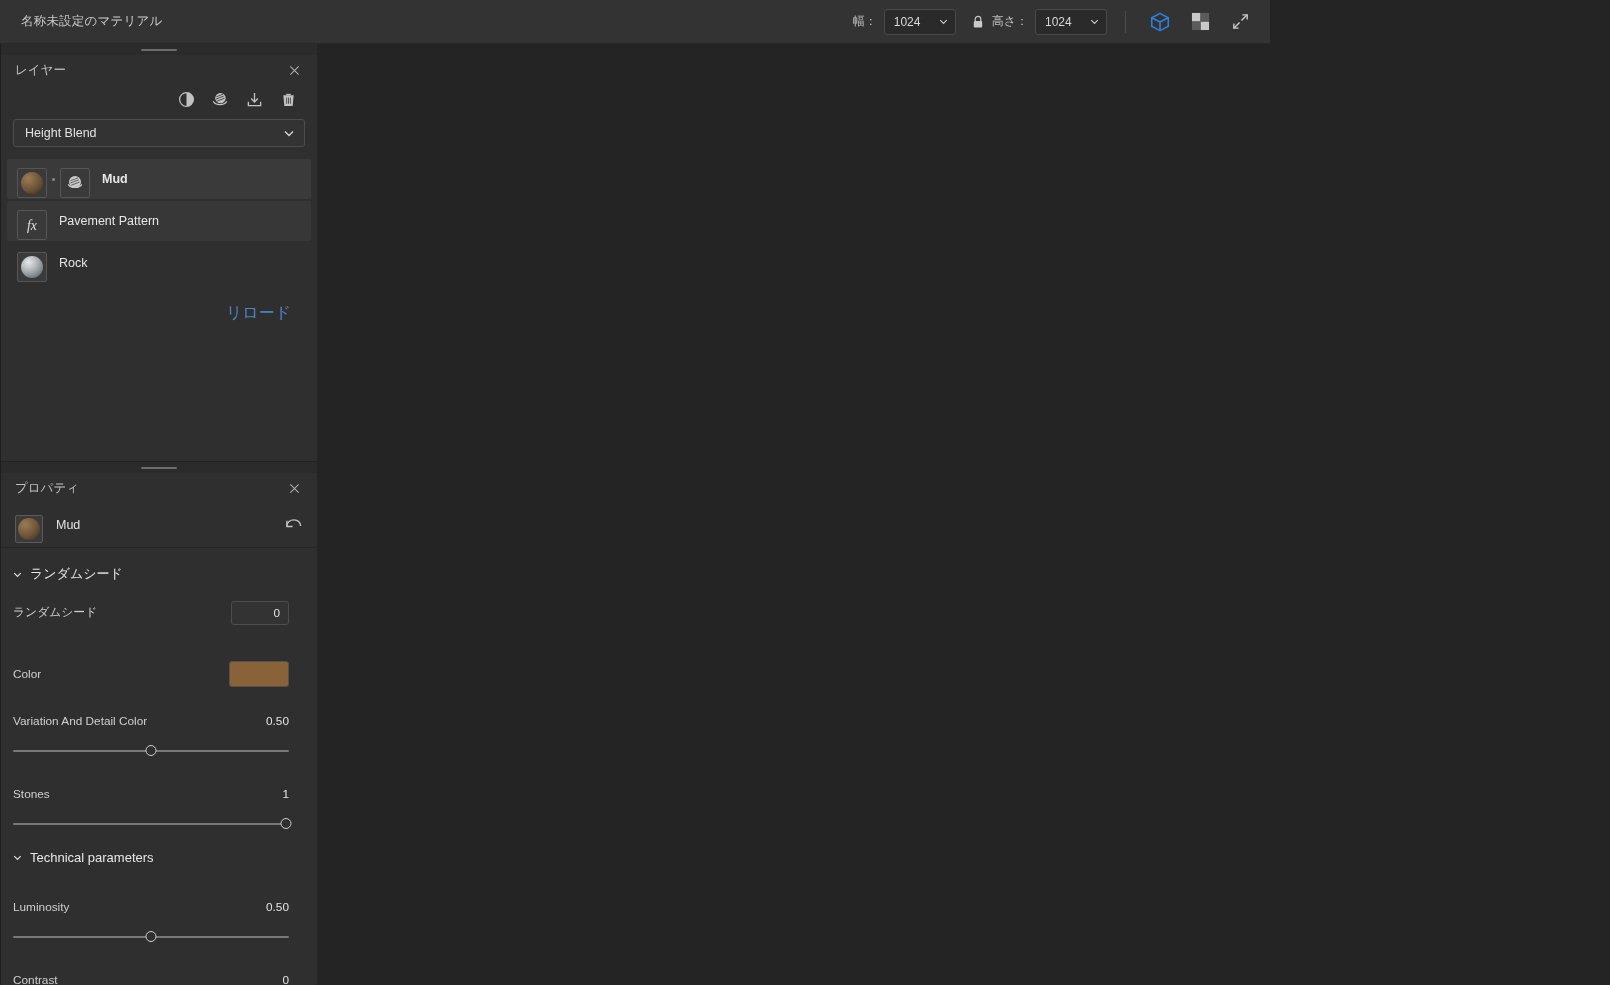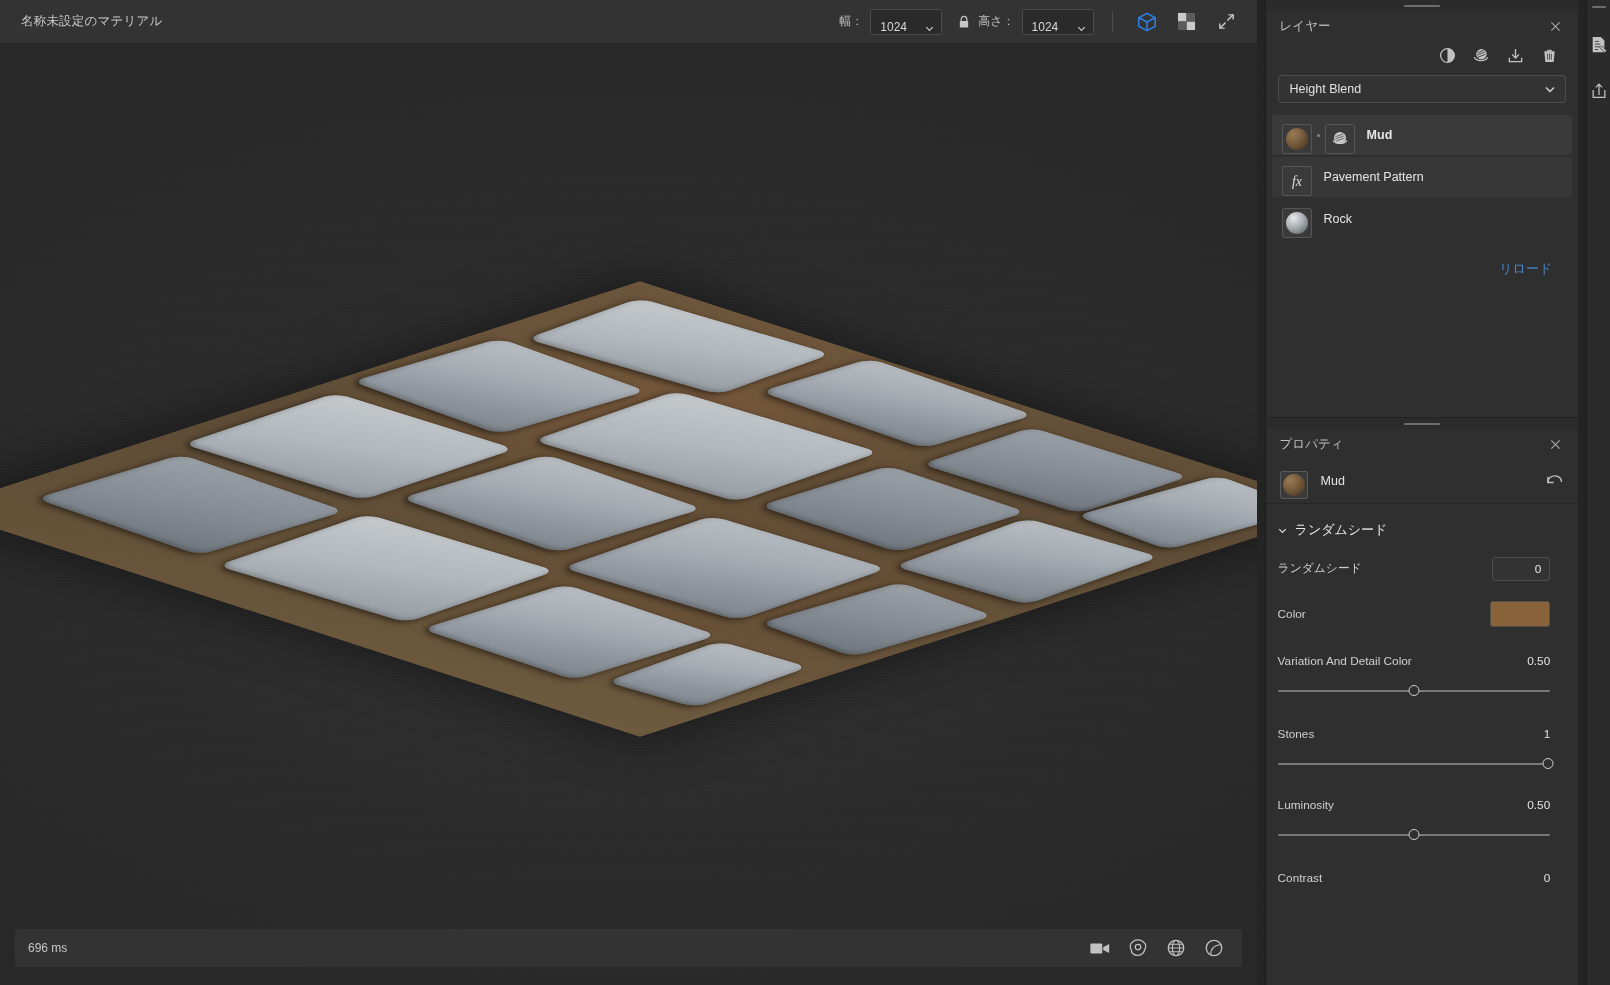--- a/index.html
+++ b/index.html
@@ -14,22 +14,21 @@
     font-family: "Liberation Sans", "DejaVu Sans", sans-serif;
     color: #d4d4d4;
     -webkit-font-smoothing: antialiased;
   }
   .app {
     position: relative;
     width: 1610px;
     height: 985px;
     background: #242424;
     display: flex;
-    flex-direction: row;
-    gap: 8px;
+    flex-direction: column;
   }
 
   
   .viewport-col {
     position: relative;
     width: 1270px;
     height: 985px;
     background: #2b2b2b;
     display: flex;
     flex-direction: column;
@@ -67,21 +66,21 @@
     color: #bdbdbd;
     margin-right: 7px;
   }
   .combo {
     width: 72px;
     height: 26px;
     background: #2a2a2a;
     border: 1px solid #4a4a4a;
     border-radius: 3px;
     display: flex;
-    align-items: flex-end;
+    align-items: center;
     padding: 0 6px 0 9px;
     box-sizing: border-box;
   }
   .combo .val {
     font-size: 12px;
     color: #d8d8d8;
   }
   .combo .chev {
     margin-left: auto;
     width: 11px;
@@ -329,21 +328,21 @@
     margin-left: 12px;
     font-size: 12.5px;
     color: #e6e6e6;
   }
   .layer-name.bold { font-weight: bold; }
   .reload-row {
     text-align: right;
     padding: 18px 26px 0 0;
   }
   .reload-link {
-    font-size: 13px;
+    font-size: 16px;
     color: #4a86c8;
   }
 
   
   .props-panel {
     flex: 1;
     background: #2f2f2f;
     display: flex;
     flex-direction: column;
     overflow: hidden;
@@ -730,21 +729,21 @@
         </div>
 
         <div class="prop-row">
           <div class="prop-line">
             <span class="prop-label">ランダムシード</span>
             <span class="num-box">0</span>
           </div>
         </div>
 
         <div class="prop-row">
-          <div class="prop-line" style="margin-top:12px">
+          <div class="prop-line" style="margin-top:28px">
             <span class="prop-label">Color</span>
             <span class="color-box" style="background:#8a6239"></span>
           </div>
         </div>
 
         <div class="prop-row">
           <div class="prop-line" style="margin-top:14px">
             <span class="prop-label">Variation And Detail Color</span>
             <span class="prop-value">0.50</span>
           </div>
@@ -759,20 +758,28 @@
           <div class="prop-line" style="margin-top:14px">
             <span class="prop-label">Stones</span>
             <span class="prop-value">1</span>
           </div>
           <div class="slider">
             <div class="track"></div>
             <div class="knob" style="left:99%"></div>
           </div>
         </div>
 
+        <div class="section-head">
+          <span class="caret">
+            <svg viewBox="0 0 12 12" width="11" height="11">
+                <path d="M2.5 4.5 L6 8 L9.5 4.5" fill="none" stroke="#dcdcdc" stroke-width="1.4"></path>
+              </svg>
+          </span>
+          <span class="stitle">Technical parameters</span>
+        </div>
 
         <div class="prop-row">
           <div class="prop-line" style="margin-top:12px">
             <span class="prop-label">Luminosity</span>
             <span class="prop-value">0.50</span>
           </div>
           <div class="slider">
             <div class="track"></div>
             <div class="knob" style="left:50%"></div>
           </div>

